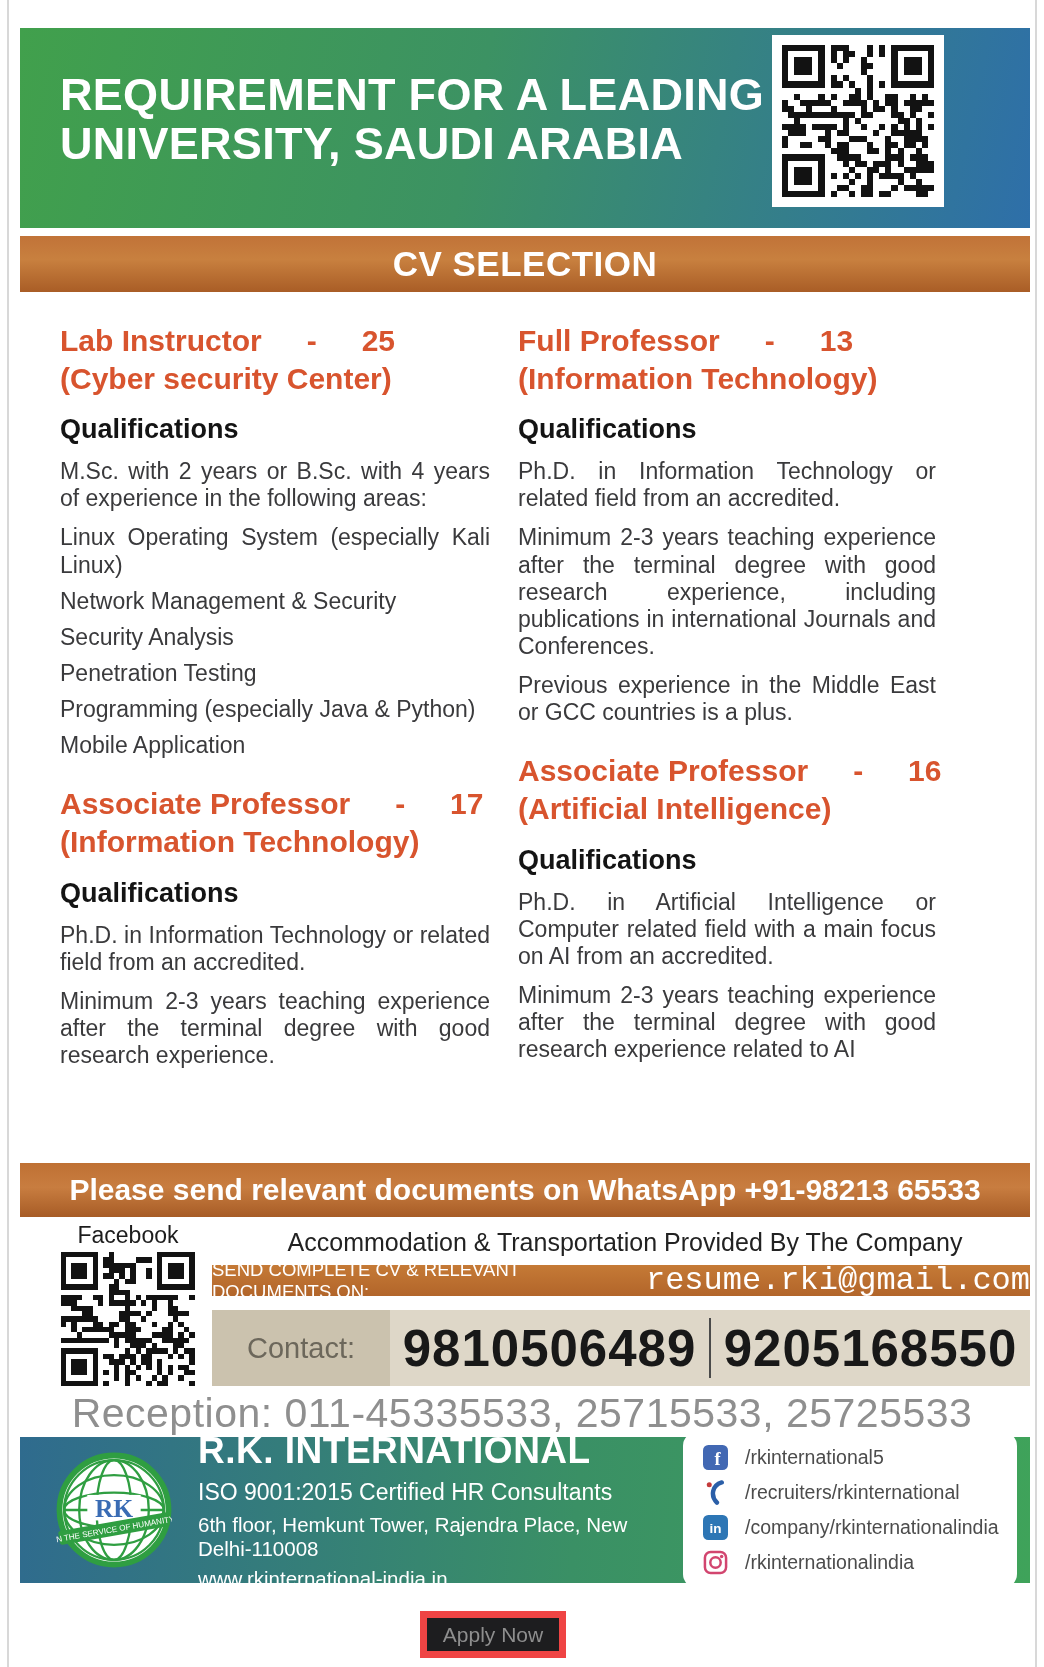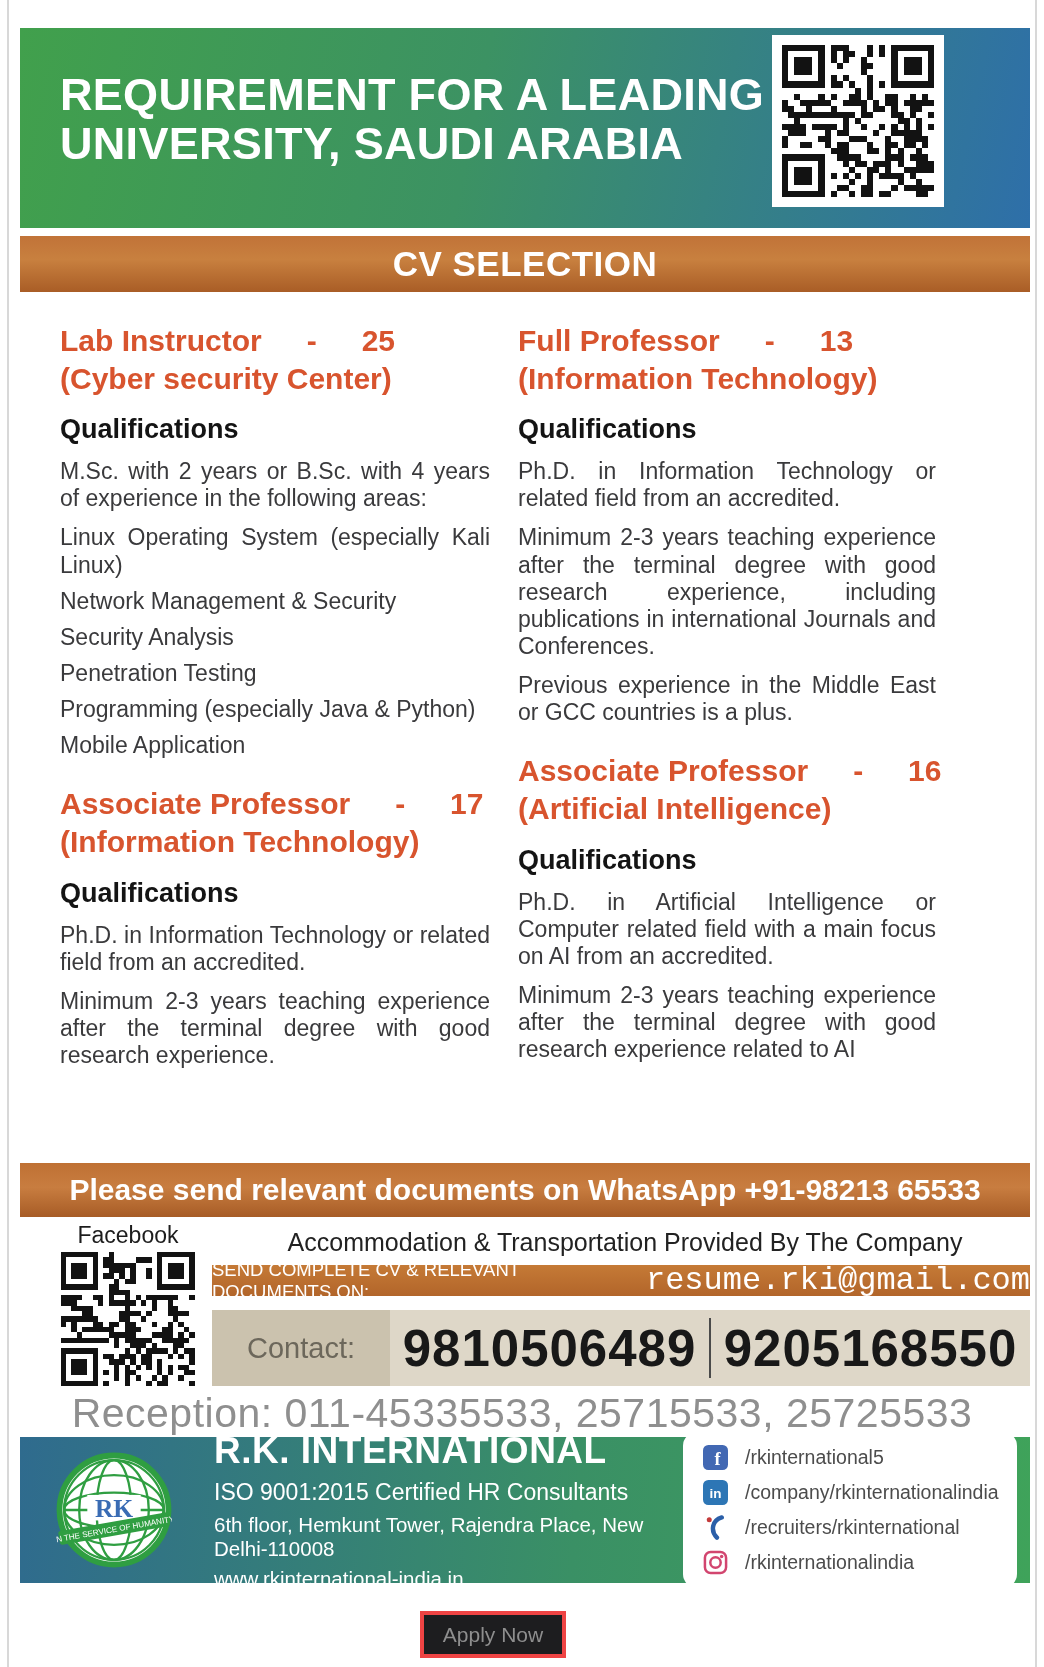--- a/index.html
+++ b/index.html
@@ -55,35 +55,35 @@
   .phone{flex:1;text-align:center;font-size:51px;font-weight:bold;color:#181818;letter-spacing:1px;}
   .vline{width:2px;height:80%;background:#4a4a4a;flex:none;}
   .reception{position:absolute;left:0;top:1390px;width:100%;text-align:center;font-size:41px;color:#8f8f8f;letter-spacing:.5px;}
 
   
   .footer{position:absolute;left:20px;top:1437px;width:1010px;height:146px;
         background:linear-gradient(95deg,#2f6b8e 0%,#3a9065 55%,#3fa35a 100%);
         display:flex;align-items:center;}
   .logo{width:116px;height:116px;margin-left:36px;flex:none;}
   .logo svg{width:100%;height:100%;display:block;}
-  .company-info{margin-left:42px;color:#fff;flex:1;}
+  .company-info{margin-left:26px;color:#fff;flex:1;}
   .company-name{font-size:37px;font-weight:bold;letter-spacing:.5px;}
   .company-iso{font-size:23px;margin-top:7px;}
   .company-address{font-size:20.5px;margin-top:7px;}
   .company-site{font-size:20.5px;margin-top:6px;}
   .social-card{width:334px;background:#fff;border-radius:14px;padding:13px 20px;margin-right:13px;box-sizing:border-box;
         display:flex;flex-direction:column;gap:10px;}
   .social-row{display:flex;align-items:center;gap:17px;}
   .social-icon{width:25px;height:25px;flex:none;}
   .social-icon svg{width:100%;height:100%;display:block;}
   .social-handle{font-size:19.5px;color:#4c4c4c;}
 
   
   .apply{position:absolute;left:420px;top:1611px;width:146px;height:47px;
-        background:#1d1d1f;color:#8e8e8e;font-size:21px;border:4px solid #ef4444;
+        background:#1d1d1f;color:#8e8e8e;font-size:21px;border:7px solid #ef4444;
         font-family:"Liberation Sans",sans-serif;cursor:pointer;}
 </style>
 </head>
 <body>
 
 <div class="sheet">
   <div class="edge left"></div>
   <div class="edge right"></div>
 
   <header class="hero">
@@ -650,34 +650,34 @@
           <svg viewBox="0 0 26 26">
               <rect width="26" height="26" rx="5.5" fill="#4268b3"></rect>
             <text x="15" y="21" font-size="19" font-weight="bold" fill="#fff" text-anchor="middle" font-family="Liberation Serif, serif">f</text>
             </svg>
         </span>
         <span class="social-handle">/rkinternational5</span>
       </div>
       <div class="social-row">
         <span class="social-icon">
           <svg viewBox="0 0 26 26">
+            <circle cx="6.5" cy="5" r="2.6" fill="#c43b3b"></circle>
+            <path d="M19.5 2.5 C 9.5 5.5, 7.5 16.5, 14.5 23.5" stroke="#2b5fa8" stroke-width="4.6" fill="none" stroke-linecap="round"></path>
+          </svg>
+        </span>
+        <span class="social-handle">/recruiters/rkinternational</span>
+      </div>
+      <div class="social-row">
+        <span class="social-icon">
+          <svg viewBox="0 0 26 26">
               <rect width="26" height="26" rx="5.5" fill="#2d76b5"></rect>
             <text x="13" y="19" font-size="14" font-weight="bold" fill="#fff" text-anchor="middle">in</text>
             </svg>
         </span>
         <span class="social-handle">/company/rkinternationalindia</span>
-      </div>
-      <div class="social-row">
-        <span class="social-icon">
-          <svg viewBox="0 0 26 26">
-            <circle cx="6.5" cy="5" r="2.6" fill="#c43b3b"></circle>
-            <path d="M19.5 2.5 C 9.5 5.5, 7.5 16.5, 14.5 23.5" stroke="#2b5fa8" stroke-width="4.6" fill="none" stroke-linecap="round"></path>
-          </svg>
-        </span>
-        <span class="social-handle">/recruiters/rkinternational</span>
       </div>
       <div class="social-row">
         <span class="social-icon">
           <svg viewBox="0 0 26 26">
             <rect x="2" y="2" width="22" height="22" rx="6" fill="none" stroke="#d2456f" stroke-width="2.6"></rect>
             <circle cx="13" cy="13" r="5.4" fill="none" stroke="#d2456f" stroke-width="2.6"></circle>
             <circle cx="19.4" cy="6.8" r="1.8" fill="#d2456f"></circle>
           </svg>
         </span>
         <span class="social-handle">/rkinternationalindia</span>

